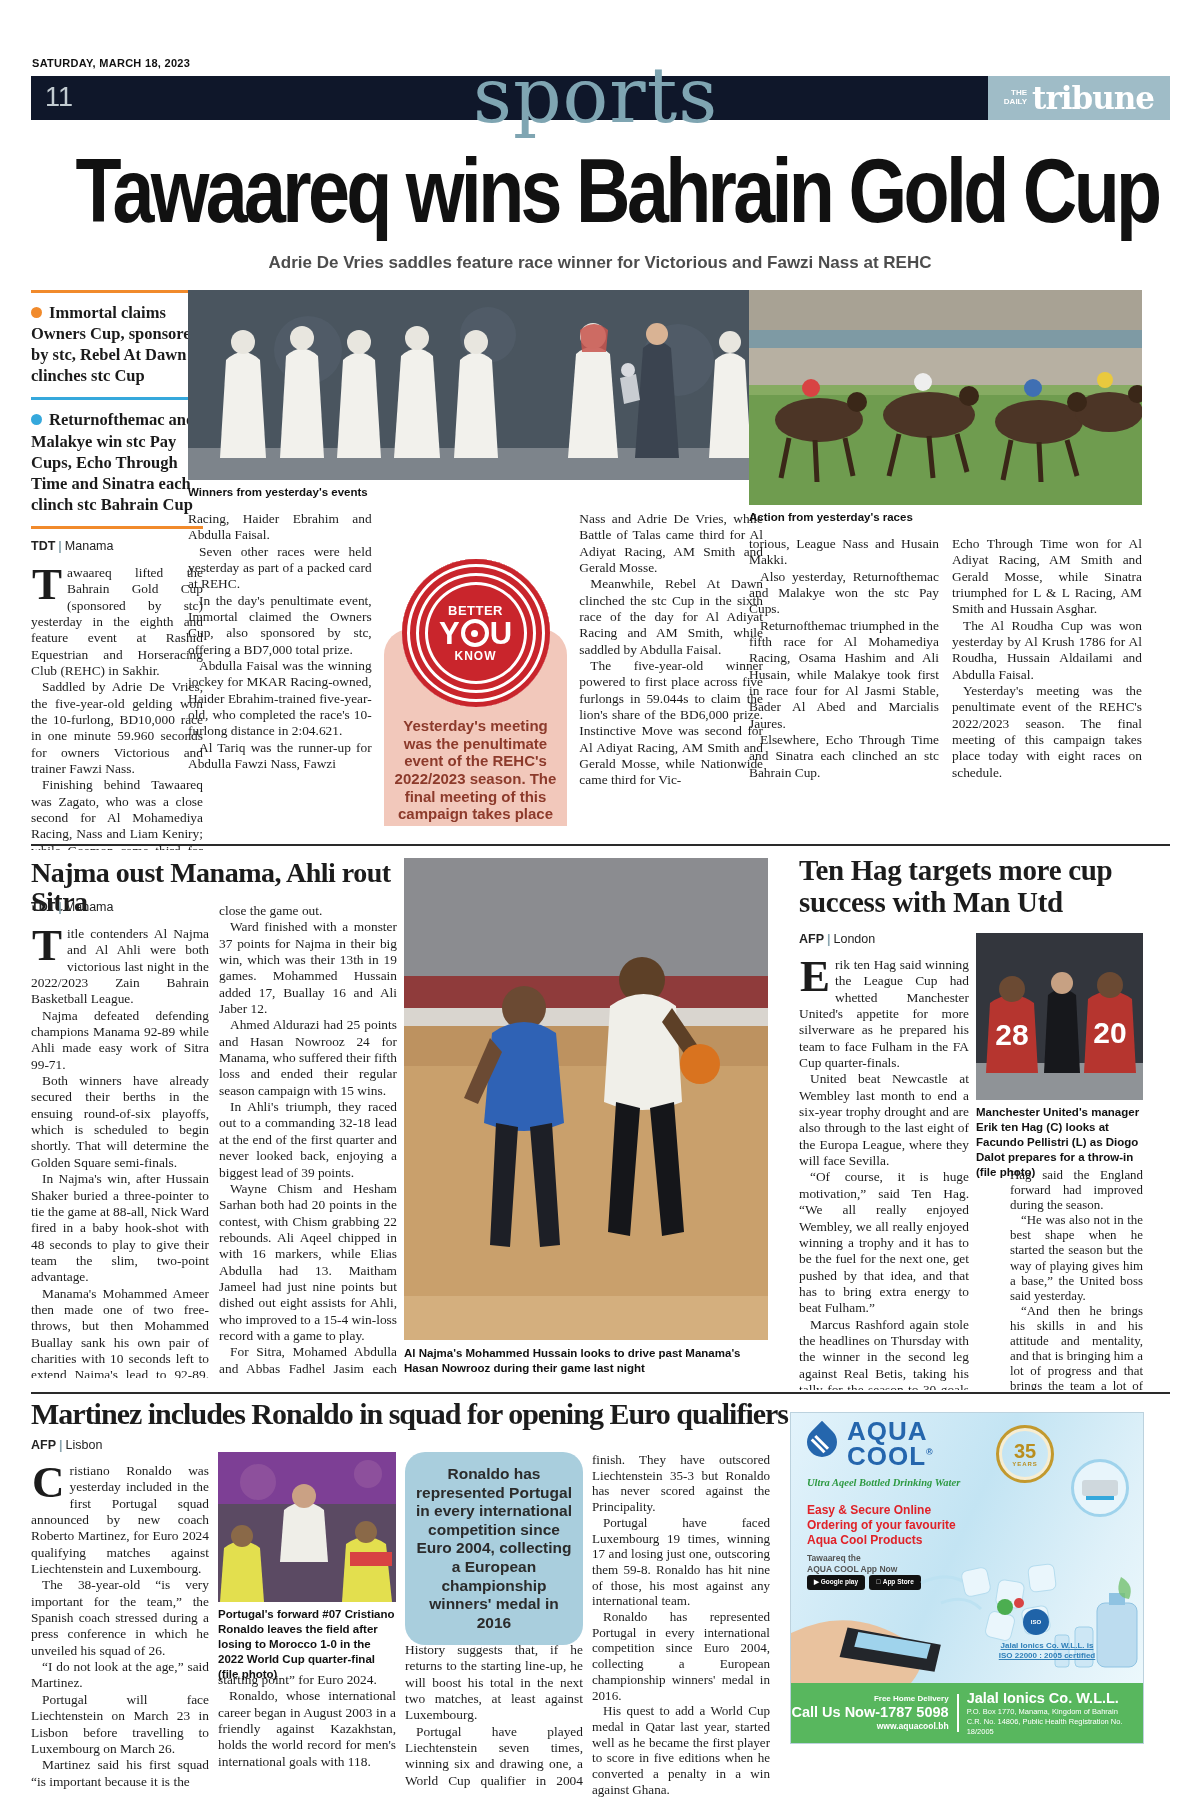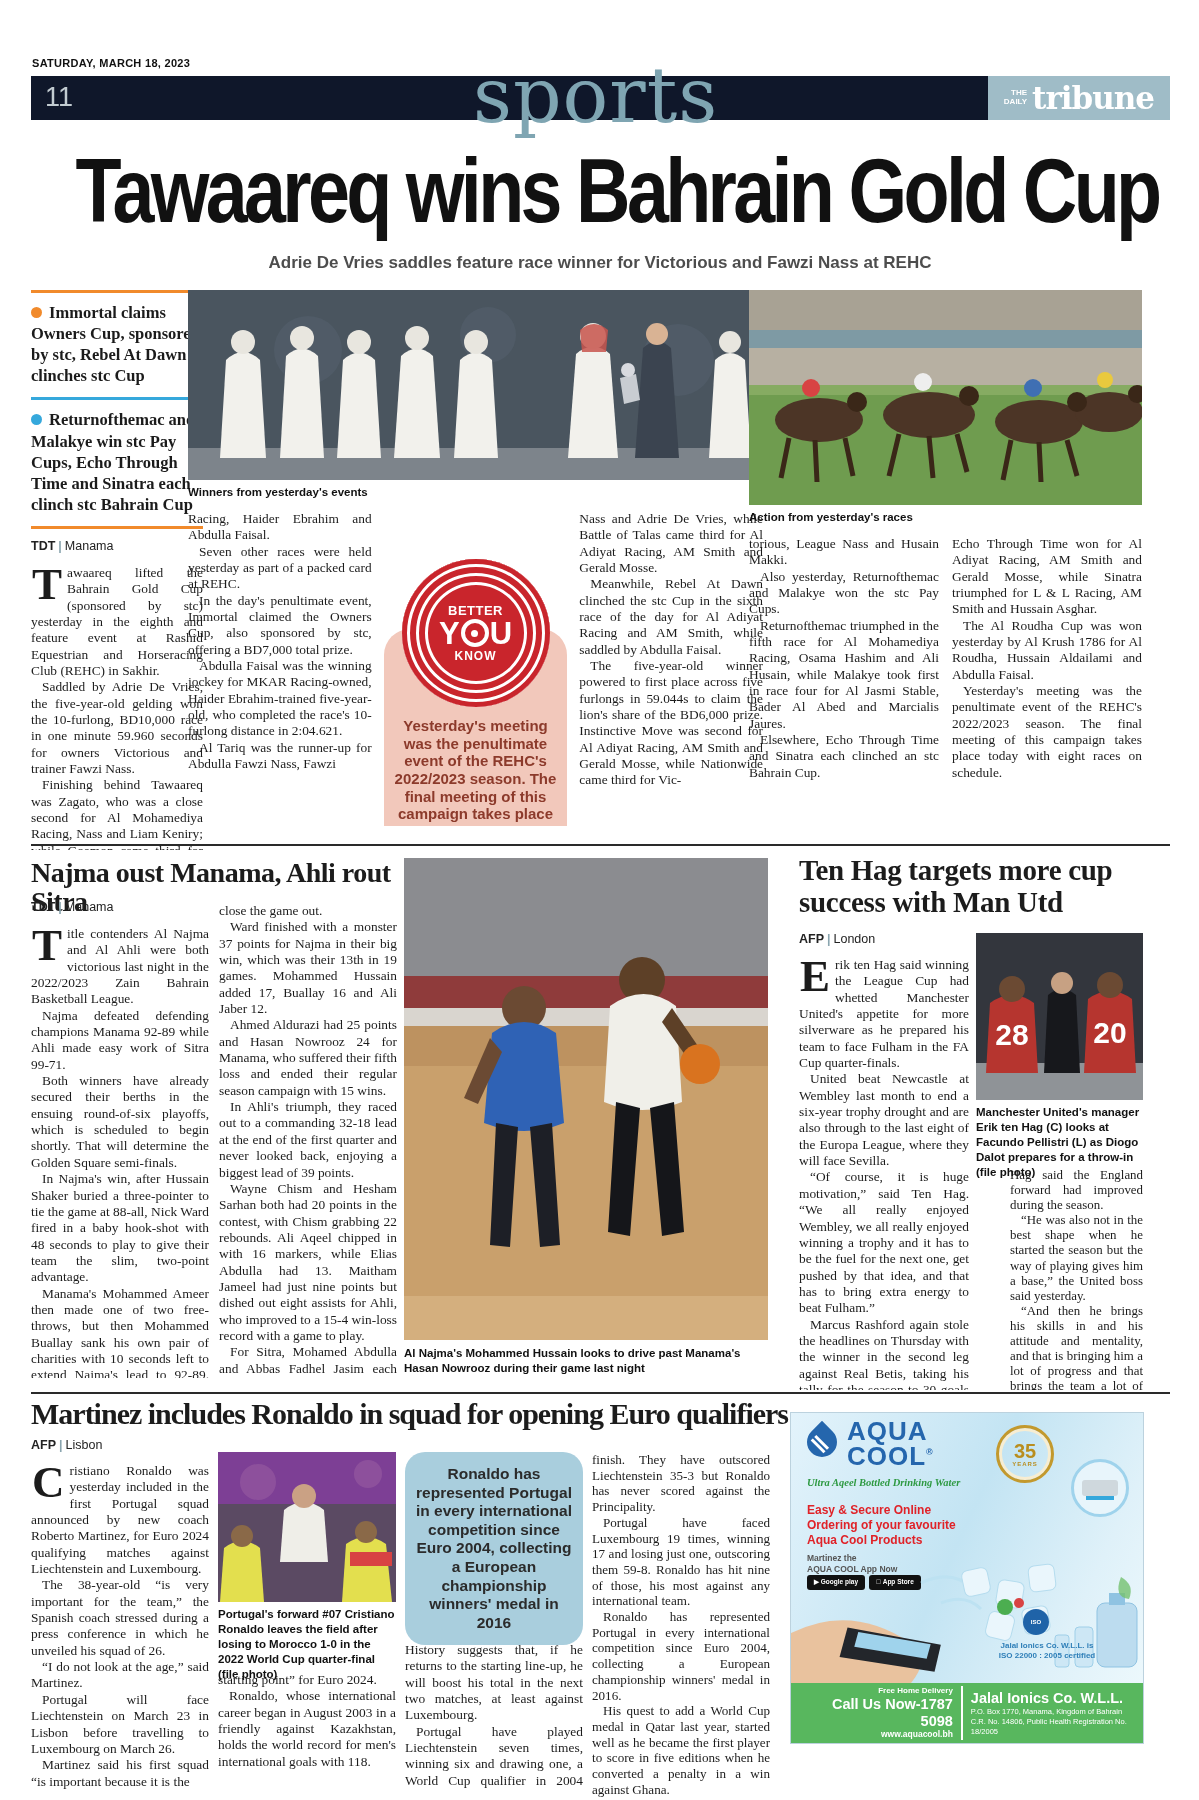--- a/index.html
+++ b/index.html
@@ -102,25 +102,25 @@
   .ad-brand sup{font-size:9px;}
   .ad-tag{position:absolute;left:16px;top:64px;font:italic bold 10.5px "Liberation Serif",serif;color:#2f9a43;}
   .ad-35{position:absolute;left:205px;top:12px;width:52px;height:52px;border:3px solid #c3992d;border-radius:50%;
          box-shadow:0 0 0 3px #f7edd2 inset;display:flex;flex-direction:column;align-items:center;justify-content:center;color:#b98e1f;}
   .ad-35 .n{font:bold 20px/1 "Liberation Sans",sans-serif;}
   .ad-35 .y{font:bold 6px "Liberation Sans",sans-serif;letter-spacing:1px;}
   .ad-promo{position:absolute;left:16px;top:90px;font:bold 12px/1.25 "Liberation Sans",sans-serif;color:#e02228;width:170px;}
   .ad-dl{position:absolute;left:16px;top:140px;font:bold 8.5px/1.25 "Liberation Sans",sans-serif;color:#555;}
   .ad-btns{position:absolute;left:16px;top:162px;display:flex;gap:4px;}
   .ad-btn{background:#111;color:#fff;border-radius:3px;font:bold 6.5px/1 "Liberation Sans",sans-serif;padding:4px 7px;}
-  .ad-cert{position:absolute;left:196px;top:228px;font:bold 8px/1.3 "Liberation Sans",sans-serif;color:#2f7fb8;text-align:center;width:120px;}
+  .ad-cert{position:absolute;left:196px;top:228px;font:bold 8px/1.3 "Liberation Sans",sans-serif;color:#2f7fb8;text-align:center;width:120px;text-decoration:underline;}
   .ad-iso{position:absolute;left:232px;top:196px;width:26px;height:26px;border-radius:50%;background:#1f63a8;
           color:#fff;font:bold 6px/26px "Liberation Sans",sans-serif;text-align:center;}
   .ad-green{position:absolute;left:0;bottom:0;width:100%;height:60px;background:#58b75e;color:#fff;display:flex;align-items:center;}
-  .adg-l{width:47%;text-align:right;padding-right:8px;border-right:2px solid #fff;padding-left:8px;}
+  .adg-l{width:47%;text-align:right;padding-right:8px;border-right:2px solid #fff;}
   .adg-l .s1{font:bold 8px/1.3 "Liberation Sans",sans-serif;}
   .adg-l .s2{font:bold 14.5px/1.15 "Liberation Sans",sans-serif;}
   .adg-l .s3{font:bold 8.5px/1.3 "Liberation Sans",sans-serif;}
   .adg-r{padding-left:8px;}
   .adg-r .s1{font:bold 14.5px/1.2 "Liberation Sans",sans-serif;}
   .adg-r .s2,.adg-r .s3{font:7.5px/1.3 "Liberation Sans",sans-serif;}
   .ad-van{position:absolute;right:14px;top:46px;width:52px;height:52px;border-radius:50%;background:#e8f5fb;border:3px solid #9fd3ec;overflow:hidden;}
   .ad-van::after{content:"";position:absolute;left:8px;top:18px;width:36px;height:16px;background:#cfd8dd;border-radius:3px;box-shadow:0 8px 0 -4px #35a8dc;}
   svg{display:block;}
 </style>
@@ -416,21 +416,21 @@
       <div>AQUA</div>
       <div><span>COOL</span><sup>®</sup></div>
     </div>
     <div class="ad-35">
       <div class="n">35</div>
       <div class="y">YEARS</div>
     </div>
     <div class="ad-tag">Ultra Aqeel Bottled Drinking Water</div>
     <div class="ad-promo">Easy &amp; Secure Online Ordering of your favourite Aqua Cool Products</div>
     <div class="ad-dl">
-      <div>Martinez the</div>
+      <div>Tawaareq the</div>
       <div>AQUA COOL App Now</div>
     </div>
     <div class="ad-btns">
       <div class="ad-btn">▶ Google play</div>
       <div class="ad-btn"> App Store</div>
     </div>
     <svg style="position:absolute;left:0;top:150px;" width="352" height="120" viewBox="0 0 352 120">
       <path d="M0 70 q60-30 120 10 q20 16 0 40 l-120 0 z" fill="#e9c29e"></path>
       <path d="M60 58 l90 30 -10 26 -92-28 z" fill="#23262b" transform="rotate(-8 105 86)"></path>
       <path d="M70 64 l70 22 -6 14 -70-22 z" fill="#9fd3ec" transform="rotate(-8 105 86)"></path>

